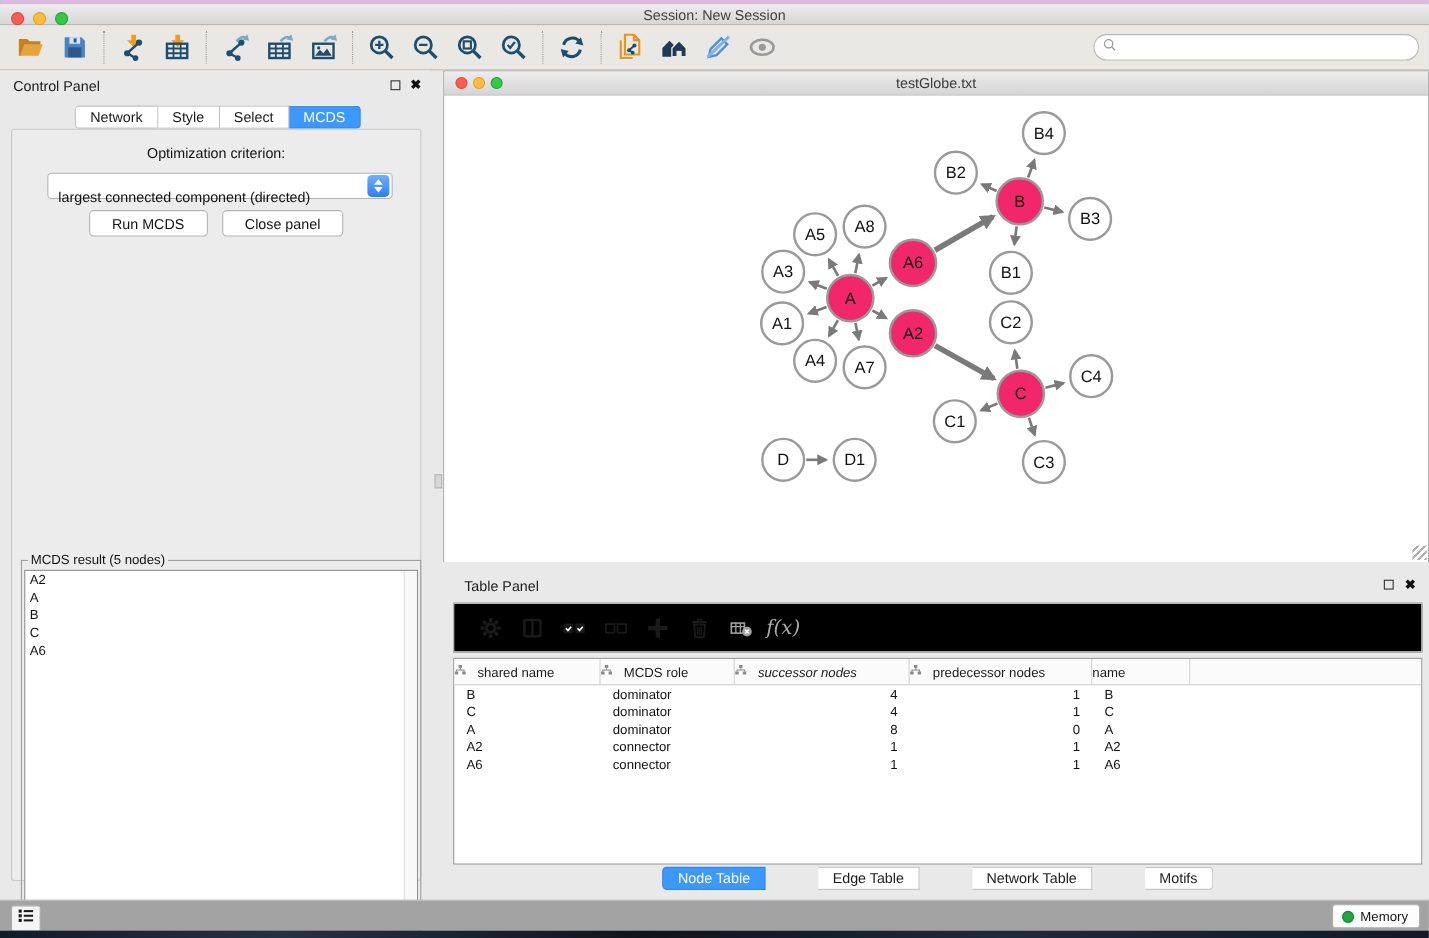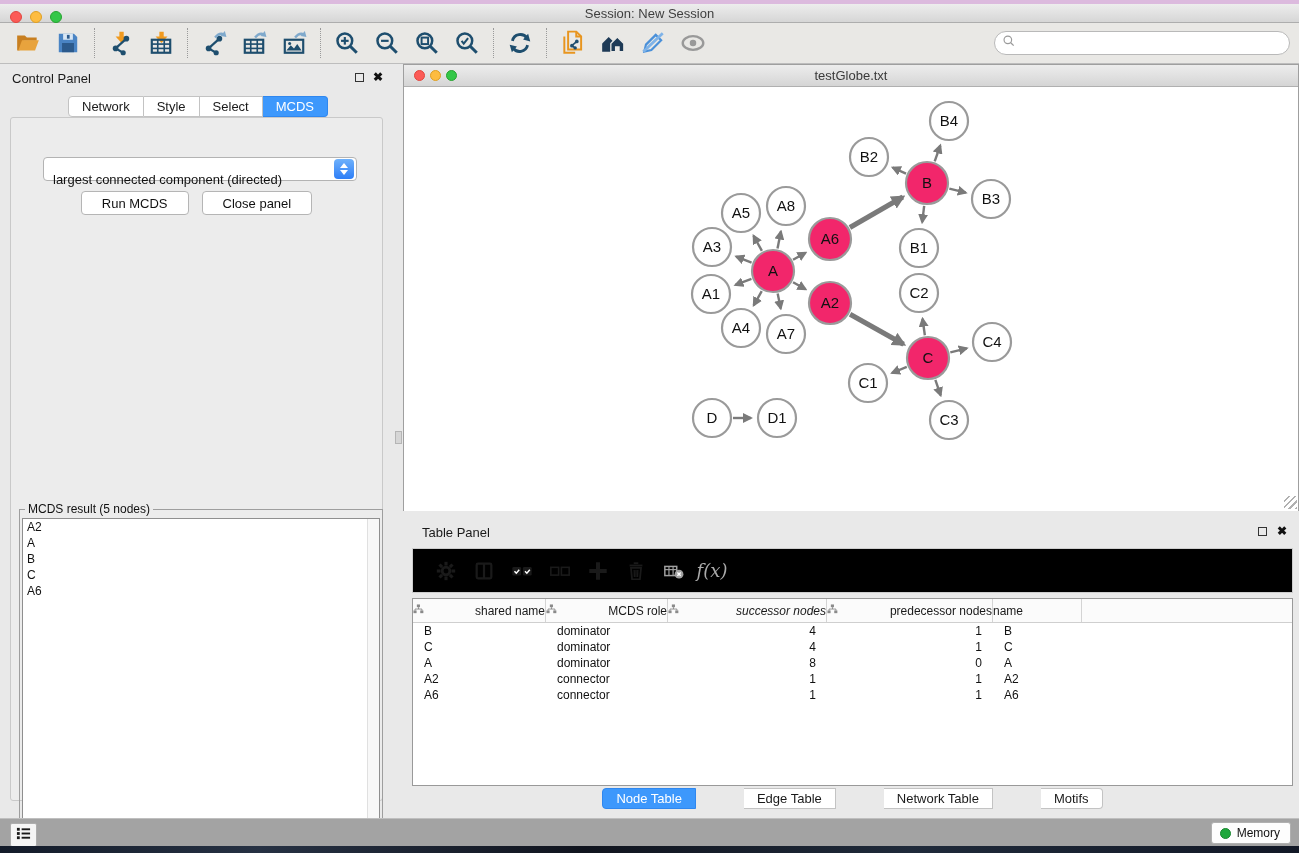--- a/index.html
+++ b/index.html
@@ -78,21 +78,21 @@
   .tp-head { position:absolute; left:19px; top:14px; font-size:13px; color:#1a1a1a; }
   .tp-icons { position:absolute; right:12px; top:15px; display:flex; gap:10px; align-items:center; }
   .tp-toolbar { position:absolute; left:9px; top:37px; width:881px; height:45px; background:#000000;
     border:1px solid #cdcdcd; display:flex; align-items:center; padding-left:14px; }
   .tpbtn { width:38px; height:32px; display:flex; align-items:center; justify-content:center; cursor:pointer; }
   .tpbtn svg { width:22px; height:22px; }
   .tpbtn .fx-glyph { font-family:"DejaVu Serif", serif; font-style:italic; font-size:18px; color:#aaa; }
   .node-table { position:absolute; left:9px; top:87px; width:881px; height:188px; background:#fff;
     border:1px solid #999; overflow:hidden; }
   .nt-header { display:flex; height:24px; background:#fbfbfb; border-bottom:1px solid #cfcfcf; }
-  .nt-th { display:flex; align-items:center; justify-content:space-between; gap:18px; font-size:12px; color:#1a1a1a;
+  .nt-th { display:flex; align-items:center; justify-content:flex-start; gap:10px; font-size:12px; color:#1a1a1a;
     border-right:1px solid #d4d4d4; height:100%; cursor:pointer; }
   .nt-th svg { width:11px; height:11px; }
   .nt-row { display:flex; height:16px; }
   .nt-td { font-size:12px; color:#111; line-height:16px; padding:0 11px; white-space:nowrap; overflow:hidden; }
   .tp-tabs { position:absolute; left:9px; width:881px; top:277px; display:flex; justify-content:center;gap:48px; }
 
   
   .status-bar { position:absolute; left:0; top:818px; width:1299px; height:28px;
     background:#a3a3a3; border-top:1px solid #bfbfbf; }
   .list-btn { position:absolute; left:10px; top:4px; width:27px; height:24px; background:#f5f5f5;
@@ -273,20 +273,21 @@
       <span class="float-icon"></span>
       <span class="close-icon">✖</span>
     </div>
     <div class="cp-tabs" id="cp-tabs">
         <div class="ui-tab">Network</div>
         <div class="ui-tab">Style</div>
         <div class="ui-tab">Select</div>
         <div class="ui-tab active">MCDS</div>
       </div>
     <div class="cp-content">
+      <div class="opt-label">Optimization criterion:</div>
       <div class="criterion-select">
         <span class="criterion-text">largest connected component (directed)</span>
         <span class="select-stepper"></span>
       </div>
       <div class="cp-buttons">
         <button class="sw-btn">Run MCDS</button>
         <button class="sw-btn">Close panel</button>
       </div>
       <fieldset class="result-fieldset">
         <legend>MCDS result (5 nodes)</legend>

